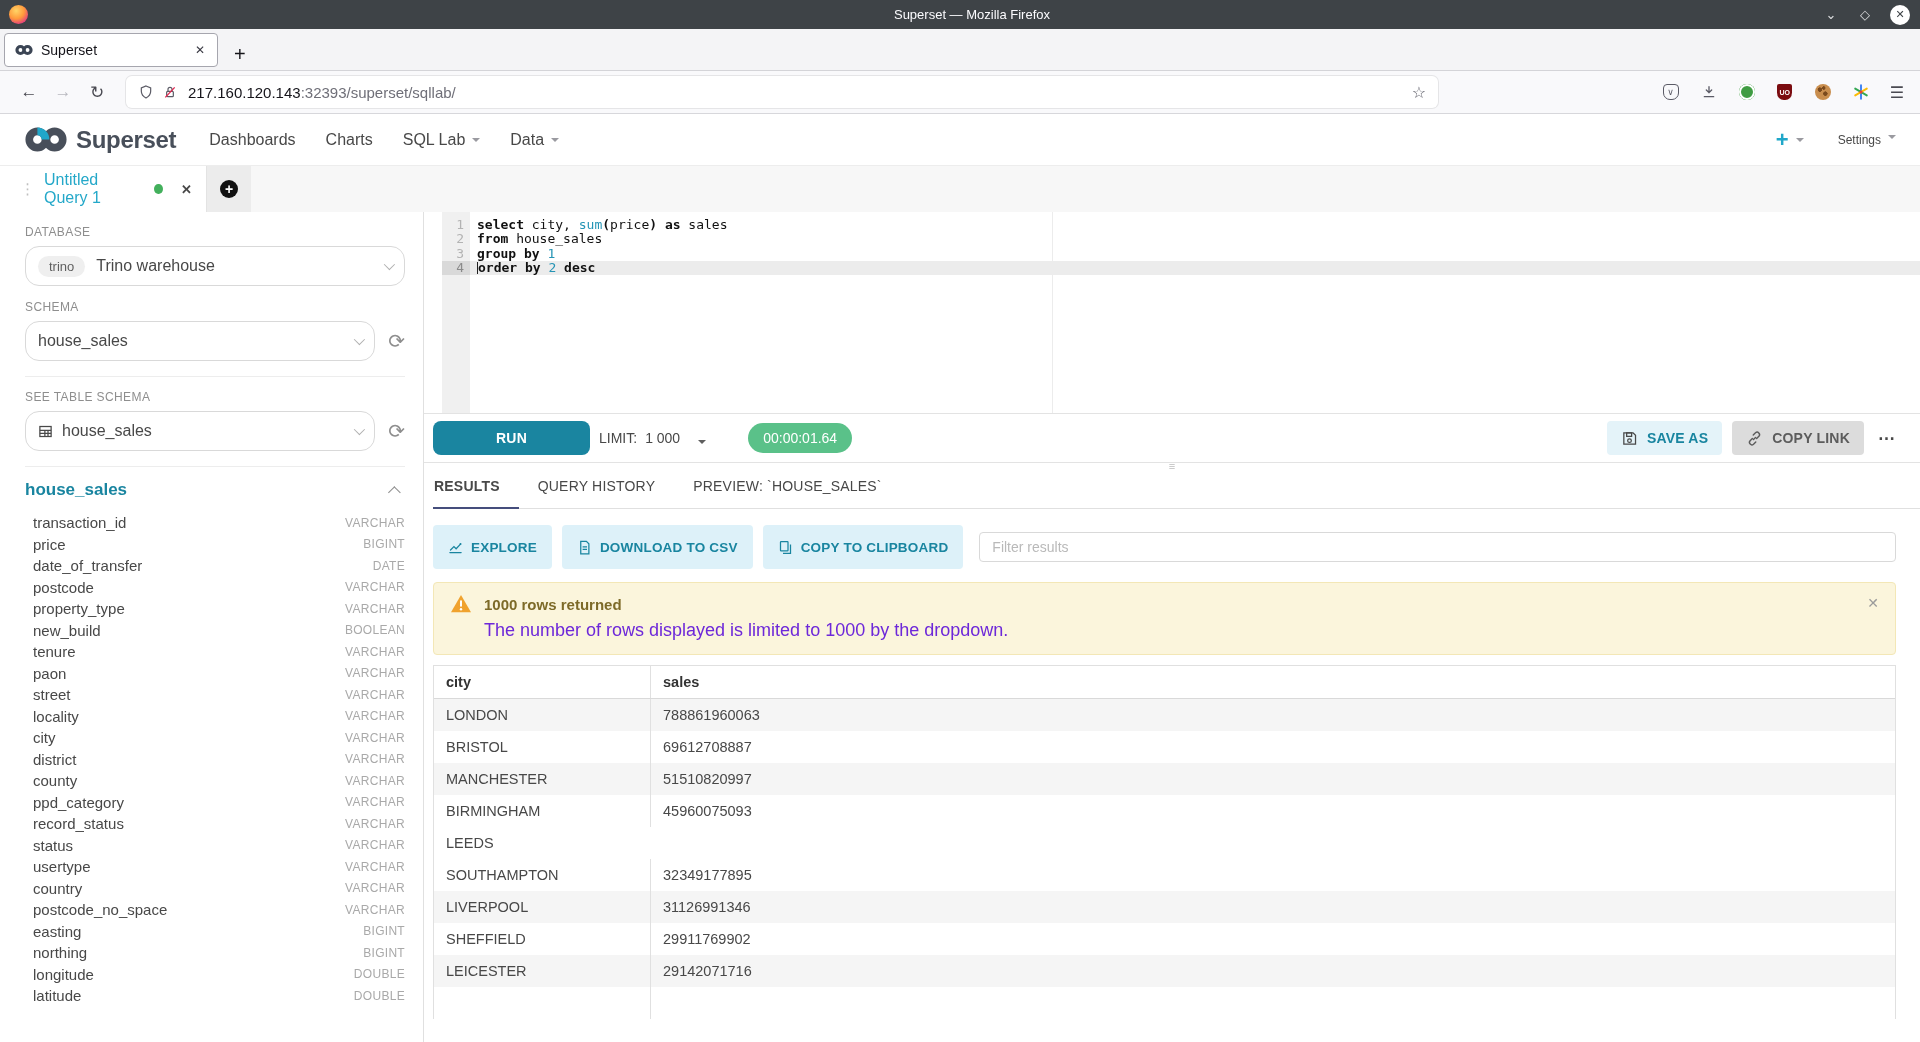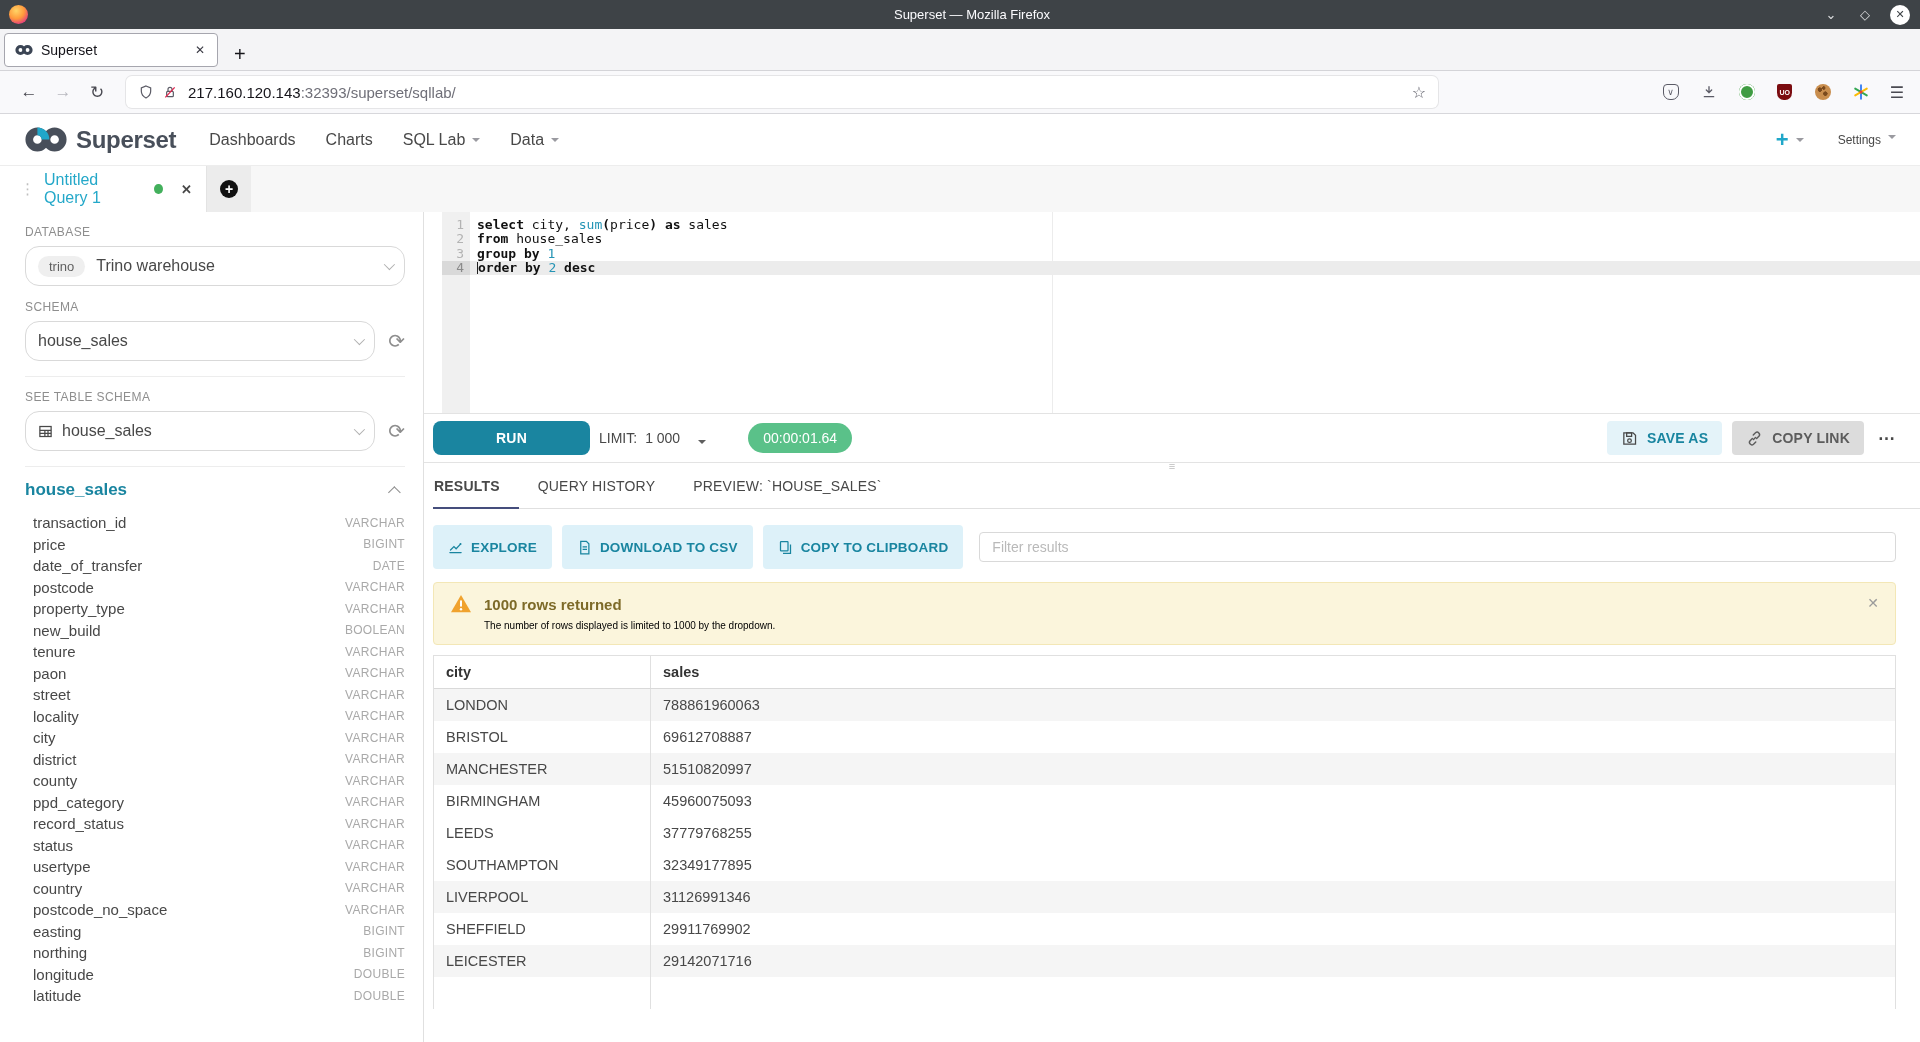--- a/index.html
+++ b/index.html
@@ -145,21 +145,21 @@
   .act-btn { height:44px; background:#ddf1f9; border:none; border-radius:4px; display:flex; align-items:center;
              padding:0 15px; gap:8px; color:#1985a0; font-size:13.5px; font-weight:bold; margin-right:10px; letter-spacing:.2px; }
   .filter-input { flex:1; height:30px; margin-left:6px; border:1px solid #d9d9d9; border-radius:4px;
                   padding:0 12px; font-size:14px; color:#484848; font-family:"Liberation Sans", sans-serif; }
   .filter-input::placeholder { color:#b9b9b9; }
 
   .alert { margin:13px 24px 0 9px; background:#fbf5dc; border:1px solid #f3e7b6; border-radius:4px;
            padding:11px 16px 13px; position:relative; }
   .alert-head { display:flex; align-items:center; gap:12px; }
   .alert-title { font-size:15px; font-weight:bold; color:#7d6a28; }
-  .alert-msg { font-size:10px; color:#000000; margin:6px 0 0 34px; }
+  .alert-msg { font-size:18px; color:#6d28d9; margin:6px 0 0 34px; }
   .alert-close { position:absolute; right:16px; top:12px; color:#9b9b9b; font-size:14px; }
 
   .rtable { margin:10px 24px 0 9px; border:1px solid #e0e0e0; border-bottom:none; }
   .trow { display:grid; grid-template-columns:216px 1fr; }
   .trow .cell { padding:0 12px; display:flex; align-items:center; font-size:14.5px; color:#484848; }
   .trow .cell + .cell { border-left:1px solid #e0e0e0; }
   .thead { height:33px; border-bottom:1px solid #d9d9d9; background:#fff; }
   .thead .cell { font-weight:bold; color:#333; font-size:14.5px; }
   .tbody-row { height:32px; background:#fff; }
   .tbody-row.odd { background:#f5f5f5; }
@@ -545,21 +545,20 @@
           <div class="trow tbody-row odd">
             <div class="cell">MANCHESTER</div>
             <div class="cell">51510820997</div>
           </div>
           <div class="trow tbody-row">
             <div class="cell">BIRMINGHAM</div>
             <div class="cell">45960075093</div>
           </div>
           <div class="trow tbody-row">
             <div class="cell">LEEDS</div>
-            <div class="cell">37779768255</div>
           </div>
           <div class="trow tbody-row">
             <div class="cell">SOUTHAMPTON</div>
             <div class="cell">32349177895</div>
           </div>
           <div class="trow tbody-row odd">
             <div class="cell">LIVERPOOL</div>
             <div class="cell">31126991346</div>
           </div>
           <div class="trow tbody-row">

